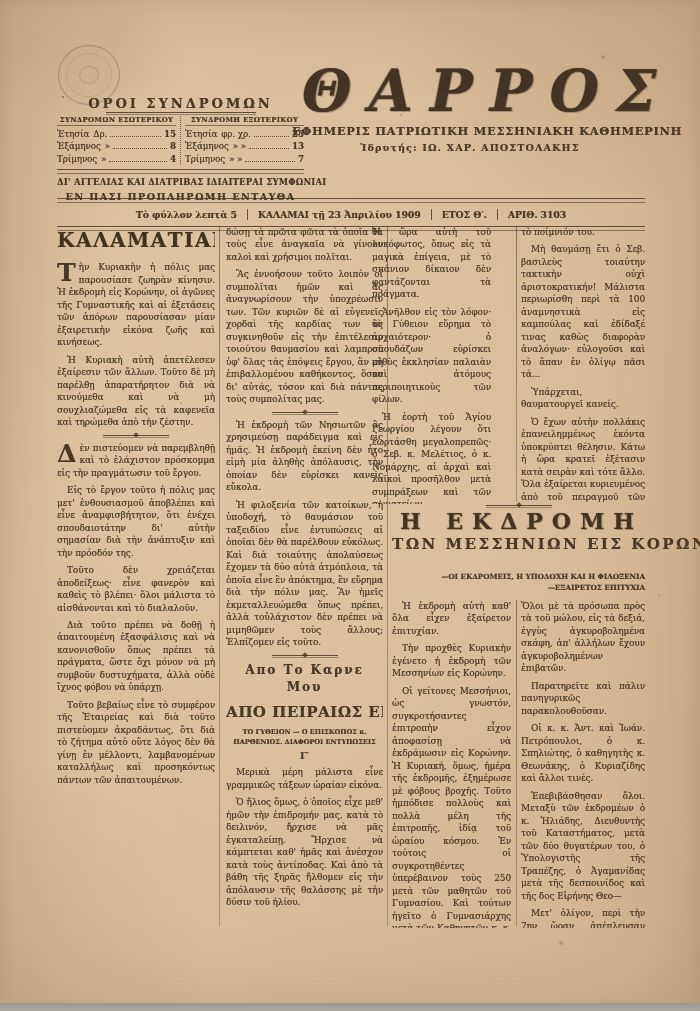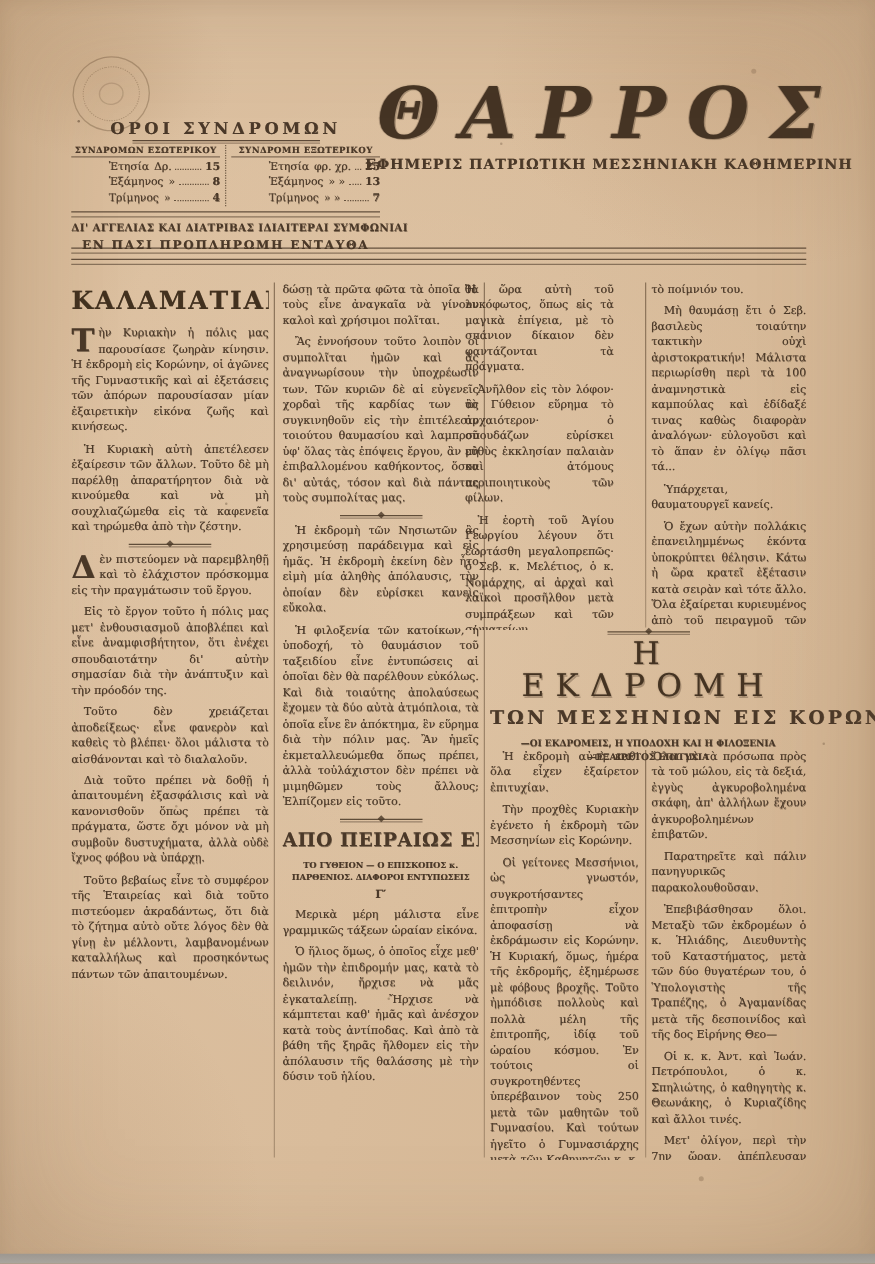--- a/index.html
+++ b/index.html
@@ -25,21 +25,21 @@
   .stamp::after{content:"";position:absolute;inset:20px;border:1px solid rgba(96,72,48,.22);border-radius:50%;}
   
   .subbox{position:absolute;left:57px;top:96px;width:247px;}
   .subbox-title{text-align:center;font-weight:700;font-size:13px;letter-spacing:3px;}
   .rule-under{width:150px;margin:1px auto 3px;border-top:1.4px solid rgba(70,52,36,.85);box-shadow:0 2px 0 rgba(70,52,36,.45);}
   .subcols{display:flex;align-items:stretch;}
   .subcol{flex:1;}
   .subhdr{font-weight:700;font-size:6.8px;letter-spacing:.4px;text-align:center;border-bottom:.8px solid rgba(70,52,36,.6);padding-bottom:1px;margin-bottom:2px;white-space:nowrap;}
   .subdiv{width:0;border-left:1px dotted rgba(70,52,36,.7);margin:0 4px;}
   .srow{display:flex;align-items:baseline;font-size:8.6px;line-height:1.45;}
-  .srow .lbl{white-space:nowrap;margin-left:30px;}
+  .srow .lbl{white-space:nowrap;}
   .srow .unit{margin-left:4px;white-space:nowrap;}
   .srow .dots{flex:1;border-bottom:1px dotted rgba(70,52,36,.8);margin:0 3px 2px;}
   .srow .val{font-weight:700;}
   .dbl{height:3px;border-top:1.4px solid rgba(70,52,36,.8);border-bottom:.8px solid rgba(70,52,36,.55);margin:4px 0 3px;}
   .notice1{font-weight:700;font-size:8.3px;text-align:center;letter-spacing:.3px;white-space:nowrap;}
   .notice2{font-weight:700;font-size:9.5px;text-align:center;letter-spacing:1.5px;margin-top:4px;}
   
   .masthead{position:absolute;left:292px;top:62px;width:356px;text-align:center;}
   .mast-title{font-weight:700;font-size:57px;letter-spacing:17px;text-indent:10px;color:#453424;
     text-shadow:1.2px 1.2px 0 rgba(69,52,36,.3),-0.8px 0 0 rgba(69,52,36,.28),0 0 1px rgba(69,52,36,.5);line-height:1.0;font-style:italic;}
@@ -58,24 +58,24 @@
   .dc{float:left;font-size:25px;line-height:21px;font-weight:700;padding:1px 3px 0 0;}
   .orn{width:66px;margin:6px auto;border-top:1.2px solid rgba(74,56,39,.85);box-shadow:0 2px 0 rgba(74,56,39,.45);position:relative;}
   .orn i{position:absolute;left:50%;top:-3px;width:4px;height:4px;background:rgba(74,56,39,.8);transform:translateX(-50%) rotate(45deg);}
   .h-kalamatiana{font-weight:700;font-size:20px;letter-spacing:1.5px;text-align:center;margin:0 0 7px;color:#42311f;}
   .h-rubric{font-weight:700;font-size:12px;letter-spacing:2px;text-align:center;margin:4px 0 6px;}
   .h-karne{font-weight:700;font-size:15px;letter-spacing:.5px;text-align:center;margin:0 0 5px;white-space:nowrap;}
   .h-deck{font-weight:700;font-size:6.6px;text-align:center;line-height:1.5;margin:0 0 2px;}
   .h-sec{font-weight:700;font-size:9px;text-align:center;margin:0 0 4px;}
   
   .ek-head{position:absolute;left:392px;top:505px;width:253px;text-align:center;}
-  .ek-t1{font-weight:400;font-size:25px;letter-spacing:9px;text-indent:6px;color:#443322;line-height:1.05;
+  .ek-t1{font-weight:700;font-size:22px;letter-spacing:9px;text-indent:6px;color:#443322;line-height:1.05;
     text-shadow:1px 1px 0 rgba(68,51,34,.3),0 0 1px rgba(68,51,34,.5);}
   .ek-t2{font-weight:700;font-size:15px;letter-spacing:2.5px;margin-top:2px;white-space:nowrap;}
-  .ek-decks{text-align:center;font-weight:700;font-size:7.2px;line-height:1.55;margin-top:6px;}
+  .ek-decks{text-align:right;font-weight:700;font-size:7.2px;line-height:1.55;margin-top:18px;}
   .vrule{position:absolute;width:1px;background:linear-gradient(rgba(88,66,44,.6),rgba(88,66,44,.35));}
 </style>
 </head>
 <body>
 
 <div class="page ink">
   <div class="specks"></div>
   <div class="stamp"></div>
 
   <div class="subbox">
@@ -127,24 +127,31 @@
       </div>
     </div>
     <div class="dbl"></div>
     <div class="notice1">ΔΙ' ΑΓΓΕΛΙΑΣ ΚΑΙ ΔΙΑΤΡΙΒΑΣ ΙΔΙΑΙΤΕΡΑΙ ΣΥΜΦΩΝΙΑΙ</div>
     <div class="notice2">ΕΝ ΠΑΣΙ ΠΡΟΠΛΗΡΩΜΗ ΕΝΤΑΥΘΑ</div>
   </div>
 
   <div class="masthead">
     <div class="mast-title">ΘΑΡΡΟΣ</div>
     <div class="mast-sub">ΕΦΗΜΕΡΙΣ ΠΑΤΡΙΩΤΙΚΗ ΜΕΣΣΗΝΙΑΚΗ ΚΑΘΗΜΕΡΙΝΗ</div>
+    <div class="mast-owner">Ἰδρυτής: ΙΩ. ΧΑΡ. ΑΠΟΣΤΟΛΑΚΗΣ</div>
   </div>
 
   <div class="dateband">
     <div class="dbl"></div>
+    <div class="dateline">
+      <span>Τὸ φύλλον λεπτὰ 5</span>
+      <span>ΚΑΛΑΜΑΙ τῇ 23 Ἀπριλίου 1909</span>
+      <span>ΕΤΟΣ Θ′.</span>
+      <span>ΑΡΙΘ. 3103</span>
+    </div>
     <div class="dbl"></div>
   </div>
 
   <div class="vrule" style="left:219px;top:226px;height:700px;"></div>
   <div class="vrule" style="left:387px;top:226px;height:700px;"></div>
   <div class="vrule" style="left:516px;top:226px;height:276px;"></div>
   <div class="vrule" style="left:516px;top:600px;height:326px;"></div>
 
   <div class="col bt" style="left:57px;width:158px;height:682px;">
     <div class="h-kalamatiana">ΚΑΛΑΜΑΤΙΑΝΑ</div>
@@ -165,20 +172,21 @@
     <p class="ni">δώσῃ τὰ πρῶτα φῶτα τὰ ὁποῖα θὰ τοὺς εἶνε ἀναγκαῖα νὰ γίνουν καλοὶ καὶ χρήσιμοι πολῖται.</p>
     <p>Ἂς ἐννοήσουν τοῦτο λοιπὸν οἱ συμπολῖται ἡμῶν καὶ ἂς ἀναγνωρίσουν τὴν ὑποχρέωσίν των. Τῶν κυριῶν δὲ αἱ εὐγενεῖς χορδαὶ τῆς καρδίας των ἂς συγκινηθοῦν εἰς τὴν ἐπιτέλεσιν τοιούτου θαυμασίου καὶ λαμπροῦ ὑφ' ὅλας τὰς ἐπόψεις ἔργου, ἂν μὴ ἐπιβαλλομένου καθήκοντος, ὅσον δι' αὐτάς, τόσον καὶ διὰ πάντας τοὺς συμπολίτας μας.</p>
     <div class="orn">
         <i></i>
       </div>
     <p>Ἡ ἐκδρομὴ τῶν Νησιωτῶν ἂς χρησιμεύσῃ παράδειγμα καὶ εἰς ἡμᾶς. Ἡ ἐκδρομὴ ἐκείνη δὲν ἦτο εἰμὴ μία ἀληθὴς ἀπόλαυσις, τὴν ὁποίαν δὲν εὑρίσκει κανεὶς εὔκολα.</p>
     <p>Ἡ φιλοξενία τῶν κατοίκων, ἡ ὑποδοχή, τὸ θαυμάσιον τοῦ ταξειδίου εἶνε ἐντυπώσεις αἱ ὁποῖαι δὲν θὰ παρέλθουν εὐκόλως. Καὶ διὰ τοιαύτης ἀπολαύσεως ἔχομεν τὰ δύο αὐτὰ ἀτμόπλοια, τὰ ὁποῖα εἶνε ἓν ἀπόκτημα, ἓν εὕρημα διὰ τὴν πόλιν μας. Ἂν ἡμεῖς ἐκμεταλλευώμεθα ὅπως πρέπει, ἀλλὰ τοὐλάχιστον δὲν πρέπει νὰ μιμηθῶμεν τοὺς ἄλλους; Ἐλπίζομεν εἰς τοῦτο.</p>
     <div class="orn">
         <i></i>
       </div>
+    <div class="h-rubric">Απο Το Καρνε Μου</div>
     <div class="h-karne">ΑΠΟ ΠΕΙΡΑΙΩΣ ΕΙΣ ΚΑΛΑΜΑΣ</div>
     <div class="h-deck">ΤΟ ΓΥΘΕΙΟΝ — Ο ΕΠΙΣΚΟΠΟΣ κ. ΠΑΡΘΕΝΙΟΣ. ΔΙΑΦΟΡΟΙ ΕΝΤΥΠΩΣΕΙΣ</div>
     <div class="h-sec">Γ′</div>
     <p>Μερικὰ μέρη μάλιστα εἶνε γραμμικῶς τάξεων ὡραίαν εἰκόνα.</p>
     <p>Ὁ ἥλιος ὅμως, ὁ ὁποῖος εἶχε μεθ' ἡμῶν τὴν ἐπιδρομήν μας, κατὰ τὸ δειλινόν, ἤρχισε νὰ μᾶς ἐγκαταλείπῃ. Ἤρχισε νὰ κάμπτεται καθ' ἡμᾶς καὶ ἀνέσχον κατὰ τοὺς ἀντίποδας. Καὶ ἀπὸ τὰ βάθη τῆς ξηρᾶς ἤλθομεν εἰς τὴν ἀπόλαυσιν τῆς θαλάσσης μὲ τὴν δύσιν τοῦ ἡλίου.</p>
 
   </div>
 
   <div class="col bt" style="left:372px;width:119px;height:278px;">
     <p class="ni">Ἡ ὥρα αὐτὴ τοῦ λυκόφωτος, ὅπως εἰς τὰ μαγικὰ ἐπίγεια, μὲ τὸ σπάνιον δίκαιον δὲν φαντάζονται τὰ πράγματα.</p>
@@ -210,21 +218,21 @@
   <div class="col bt" style="left:392px;top:600px;width:119px;height:328px;">
     <p>Ἡ ἐκδρομὴ αὐτὴ καθ' ὅλα εἶχεν ἐξαίρετον ἐπιτυχίαν.</p>
     <p>Τὴν προχθὲς Κυριακὴν ἐγένετο ἡ ἐκδρομὴ τῶν Μεσσηνίων εἰς Κορώνην.</p>
     <p>Οἱ γείτονες Μεσσήνιοι, ὡς γνωστόν, συγκροτήσαντες ἐπιτροπὴν εἶχον ἀποφασίσῃ νὰ ἐκδράμωσιν εἰς Κορώνην. Ἡ Κυριακή, ὅμως, ἡμέρα τῆς ἐκδρομῆς, ἐξημέρωσε μὲ φόβους βροχῆς. Τοῦτο ἠμπόδισε πολλοὺς καὶ πολλὰ μέλη τῆς ἐπιτροπῆς, ἰδίᾳ τοῦ ὡραίου κόσμου. Ἐν τούτοις οἱ συγκροτηθέντες ὑπερέβαινον τοὺς 250 μετὰ τῶν μαθητῶν τοῦ Γυμνασίου. Καὶ τούτων ἡγεῖτο ὁ Γυμνασιάρχης μετὰ τῶν Καθηγητῶν κ. κ. Κιαντῇ καὶ Οἰκονόμου, ὁ Διευθυντὴς τοῦ Ὑποκαταστήματος τῆς Ἐθνικῆς Τραπέζης Ἡλ. Μαλαματιανός, ὁ Δικηγόρος κ. Λάκων, ὁ Γ. Φεσσᾶς καὶ ἄλλοι.</p>
 
   </div>
 
   <div class="col bt" style="left:521px;top:600px;width:124px;height:328px;">
     <p class="ni">Ὅλοι μὲ τὰ πρόσωπα πρὸς τὰ τοῦ μώλου, εἰς τὰ δεξιά, ἐγγὺς ἀγκυροβολημένα σκάφη, ἀπ' ἀλλήλων ἔχουν ἀγκυροβολημένων ἐπιβατῶν.</p>
     <p>Παρατηρεῖτε καὶ πάλιν πανηγυρικῶς παρακολουθοῦσαν.</p>
+    <p>Οἱ κ. κ. Ἀντ. καὶ Ἰωάν. Πετρόπουλοι, ὁ κ. Σπηλιώτης, ὁ καθηγητὴς κ. Θεωνάκης, ὁ Κυριαζίδης καὶ ἄλλοι τινές.</p>
     <p>Ἐπεβιβάσθησαν ὅλοι. Μεταξὺ τῶν ἐκδρομέων ὁ κ. Ἡλιάδης, Διευθυντὴς τοῦ Καταστήματος, μετὰ τῶν δύο θυγατέρων του, ὁ Ὑπολογιστὴς τῆς Τραπέζης, ὁ Ἀγαμανίδας μετὰ τῆς δεσποινίδος καὶ τῆς δος Εἰρήνης Θεο—</p>
-    <p>Οἱ κ. κ. Ἀντ. καὶ Ἰωάν. Πετρόπουλοι, ὁ κ. Σπηλιώτης, ὁ καθηγητὴς κ. Θεωνάκης, ὁ Κυριαζίδης καὶ ἄλλοι τινές.</p>
     <p>Μετ' ὀλίγον, περὶ τὴν 7ην ὥραν, ἀπέπλευσαν προπεμφθέντα ἀπὸ τὸν ἐνθουσιασμὸν καὶ χαιρετισμοὺς τῶν παραλίαν παρακολουθούντων.</p>
 
   </div>
 
   <div class="vignette"></div>
   <div class="scan-strip"></div>
 </div>
 
 </body></html>

